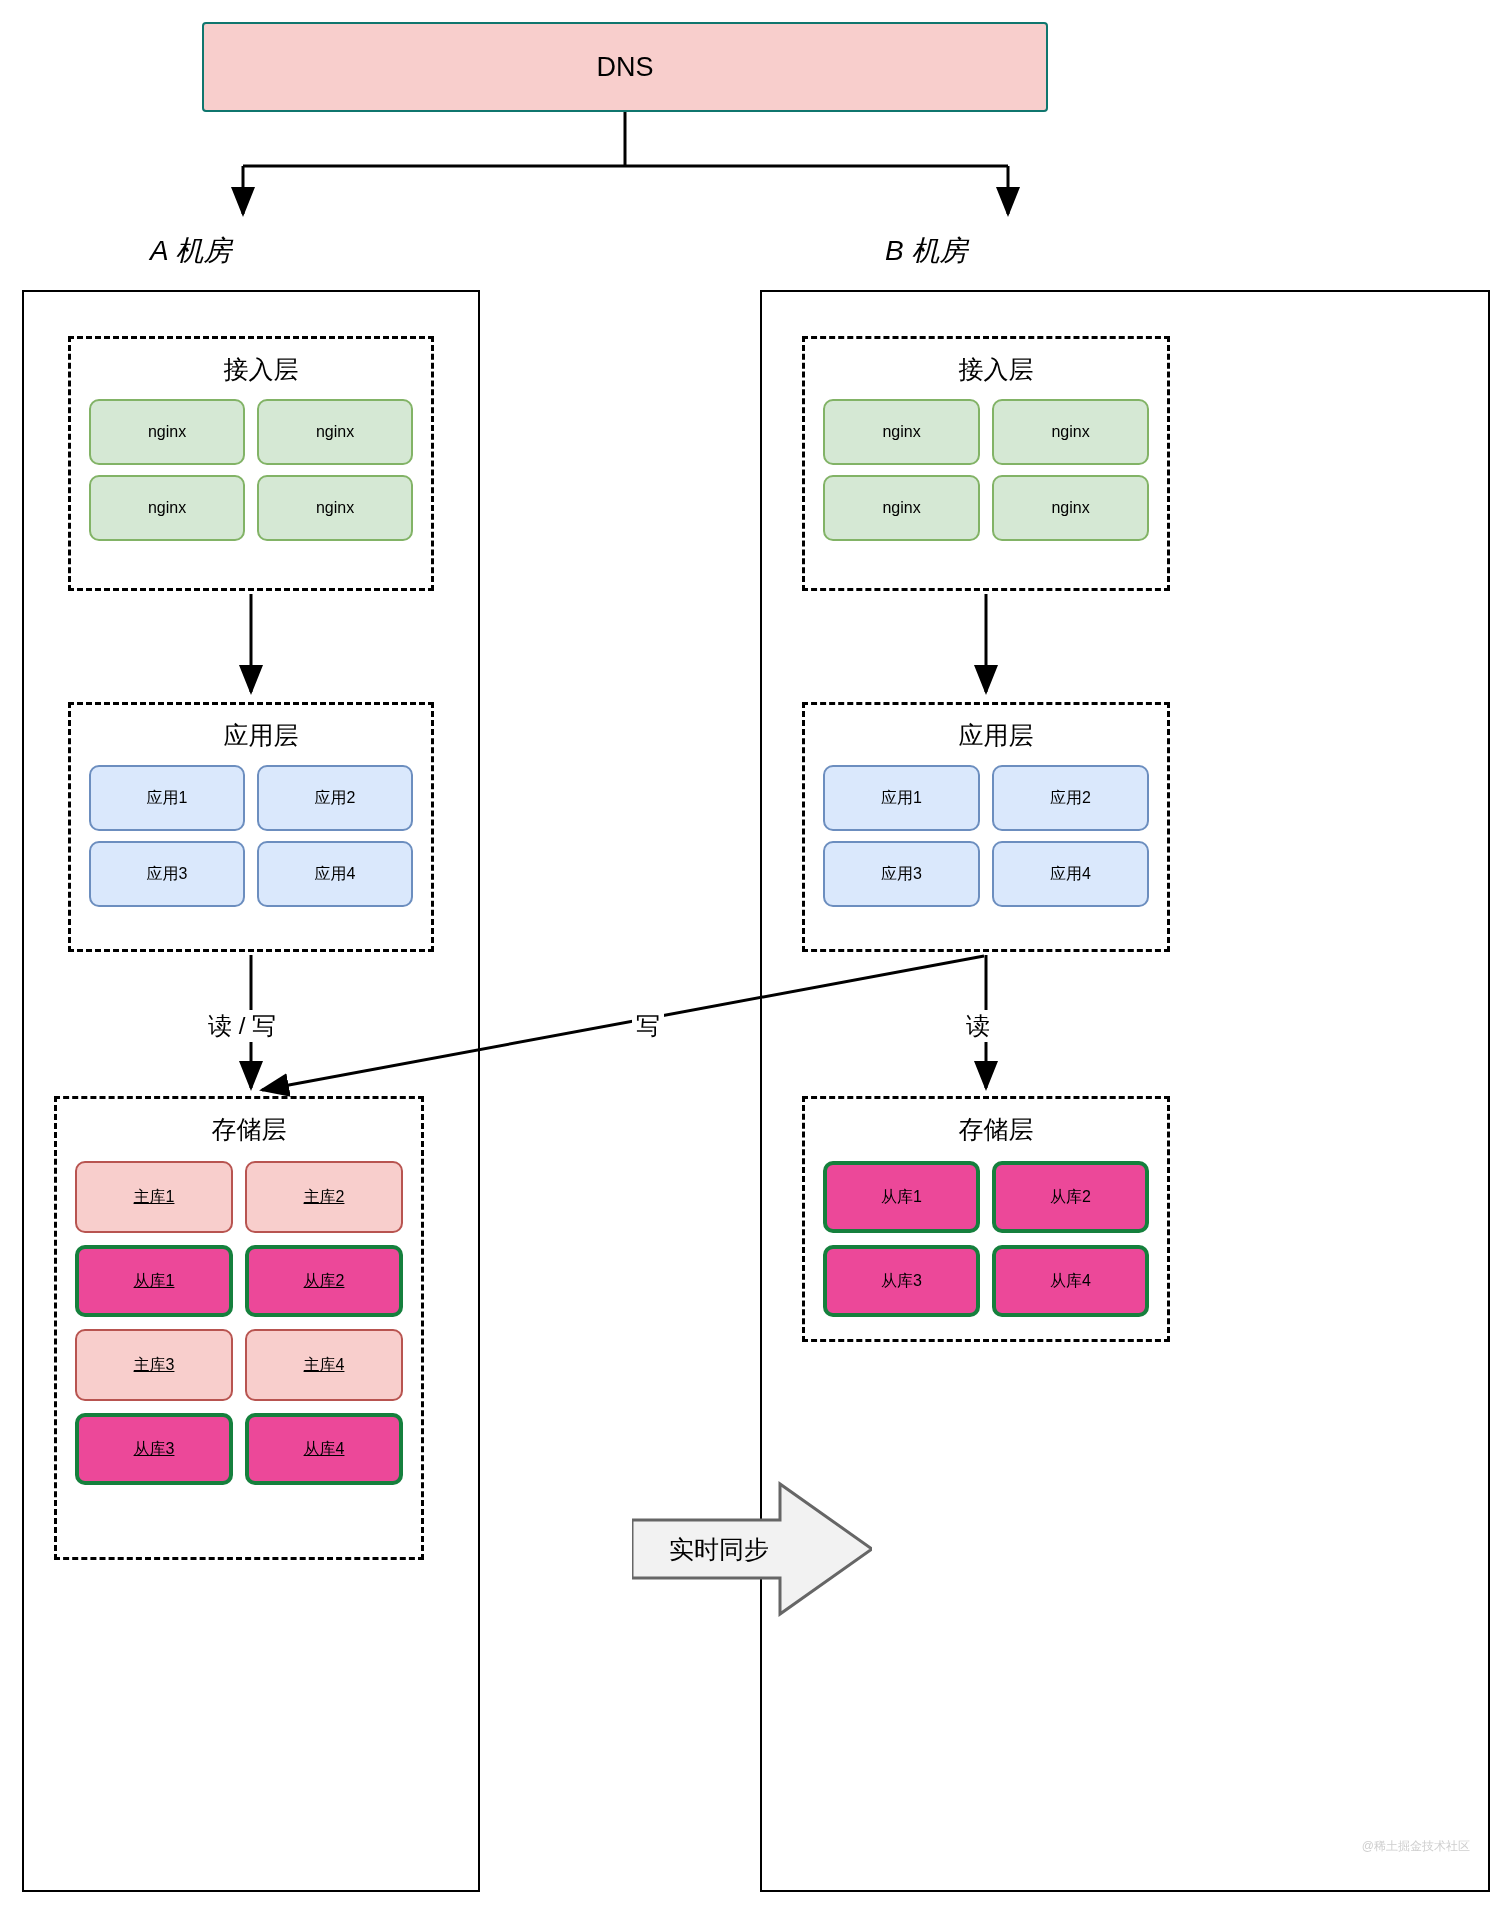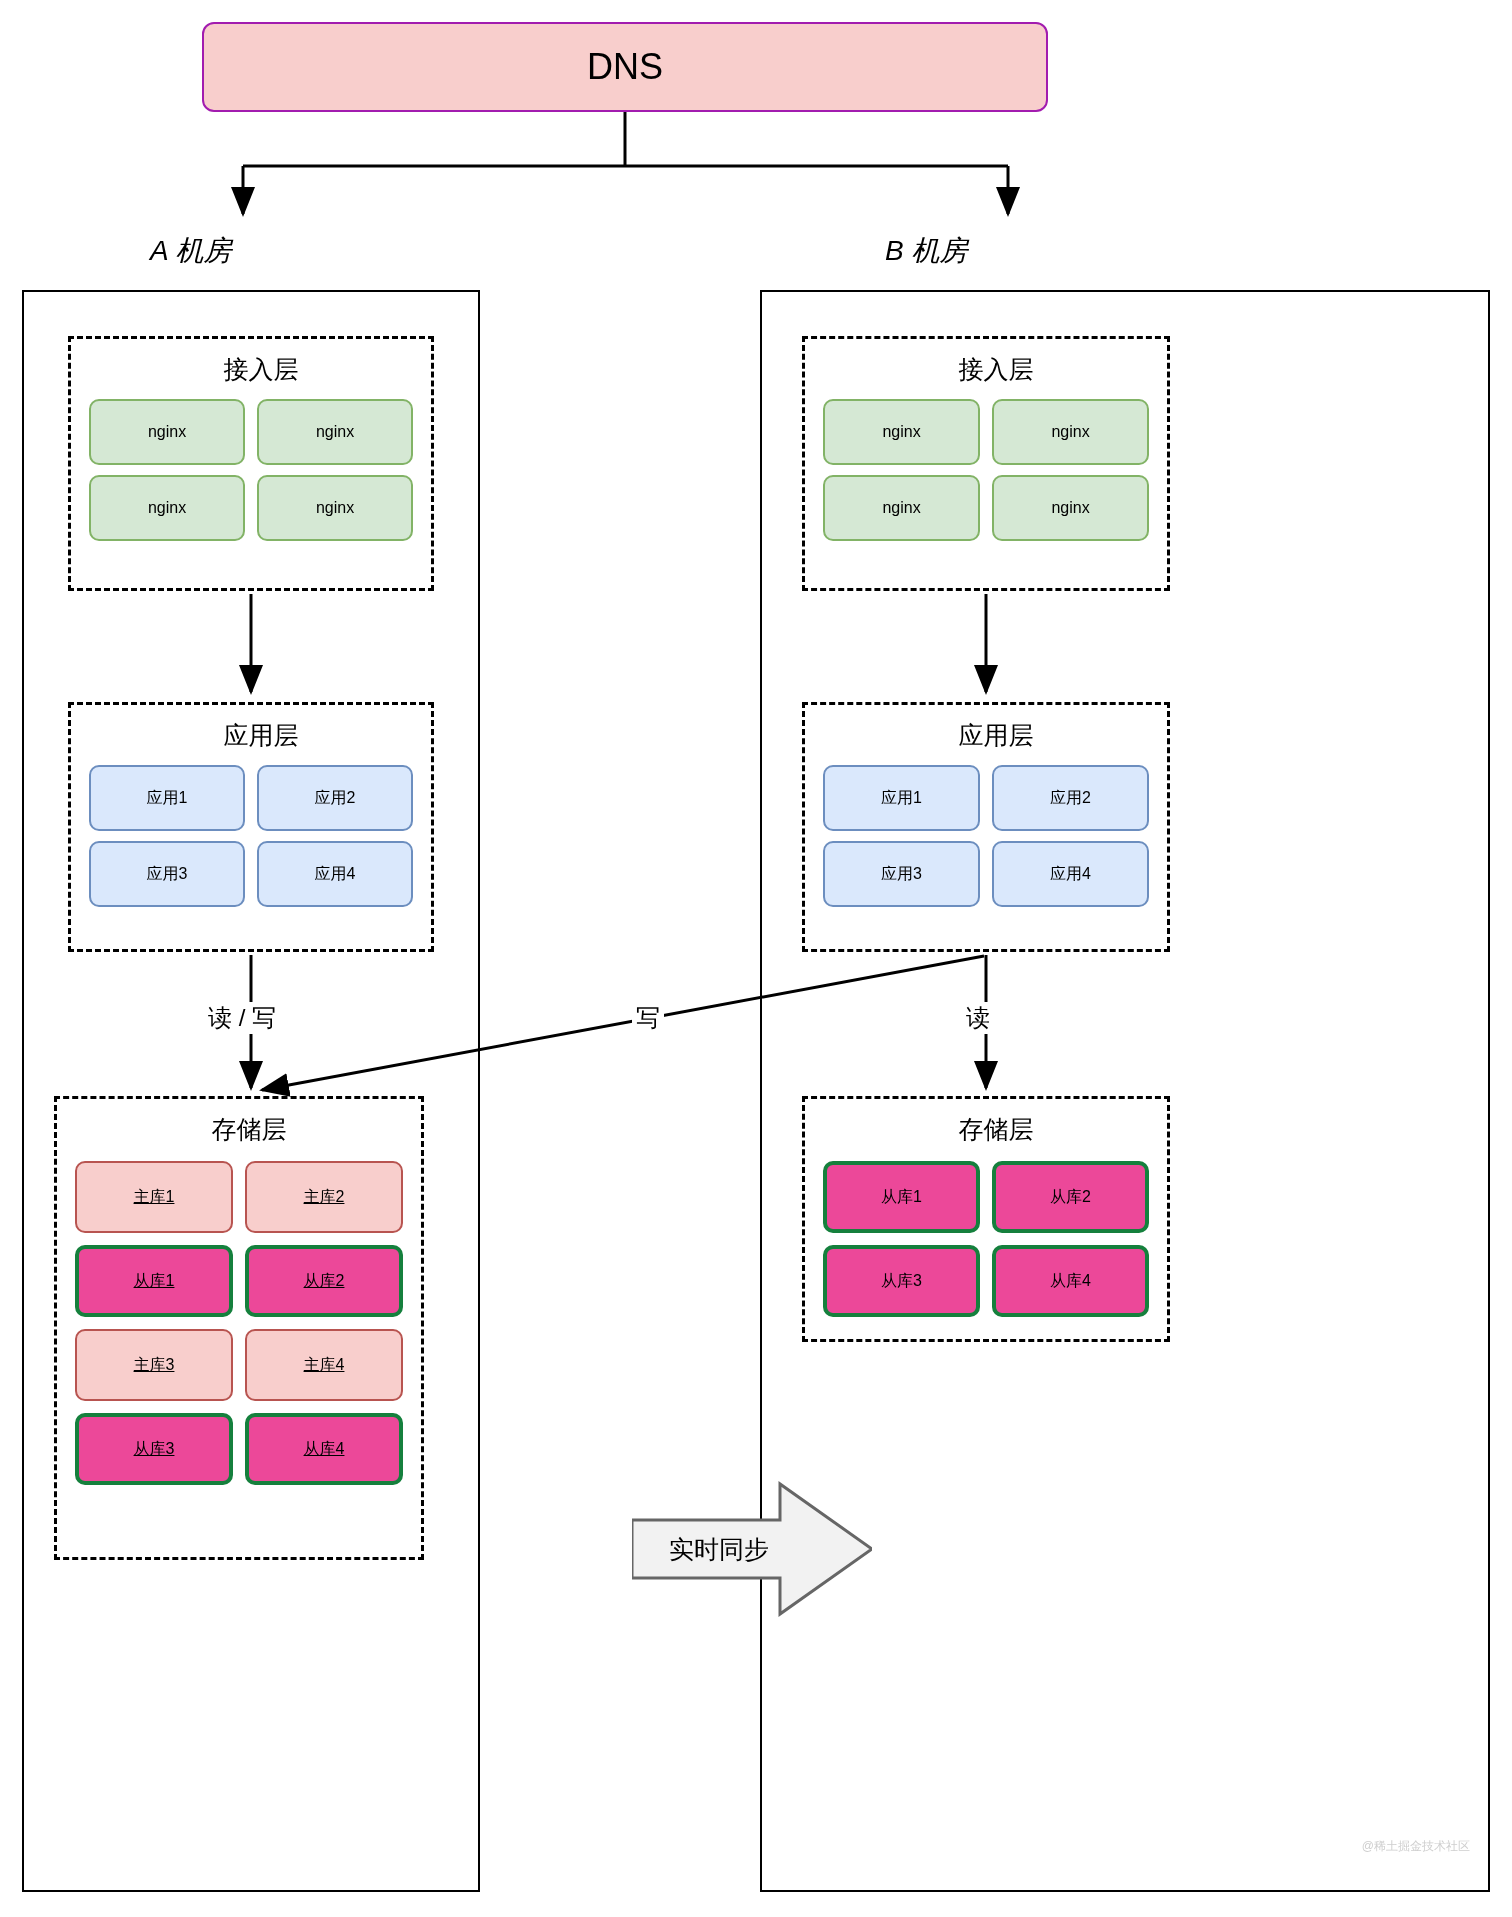--- a/index.html
+++ b/index.html
@@ -17,24 +17,24 @@
     height: 1917px;
     background: #ffffff;
     overflow: hidden;
   }
   .abs { position: absolute; box-sizing: border-box; }
 
   
   .dns-node {
     left: 202px; top: 22px; width: 846px; height: 90px;
     background: #f8cecc;
-    border: 2px solid #a21caf;
-    border-radius: 12px;
+    border: 2px solid #0f766e;
+    border-radius: 4px;
     display: flex; align-items: center; justify-content: center;
-    font-size: 36px;
+    font-size: 27px;
     color: #000;
   }
 
   
   .dc-frame {
     border: 2.5px solid #000000;
     background: transparent;
   }
   .dc-left  { left: 22px;  top: 290px; width: 458px; height: 1602px; }
   .dc-right { left: 760px; top: 290px; width: 730px; height: 1602px; }
@@ -102,20 +102,21 @@
   }
 
   
   .edge-label {
     position: absolute;
     font-size: 24px;
     color: #000;
     background: #ffffff;
     padding: 0 4px;
     white-space: nowrap;
+    margin-top: 8px;
   }
   .lbl-rw    { left: 204px; top: 1002px; }
   .lbl-write { left: 632px; top: 1002px; }
   .lbl-read  { left: 962px; top: 1002px; }
 
   
   .block-arrow {
     position: absolute;
   }
   .block-arrow .ba-text {

